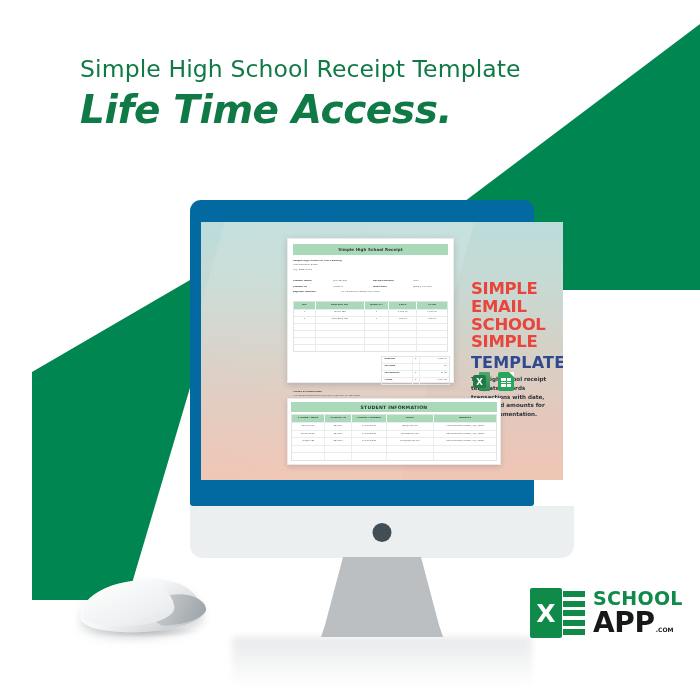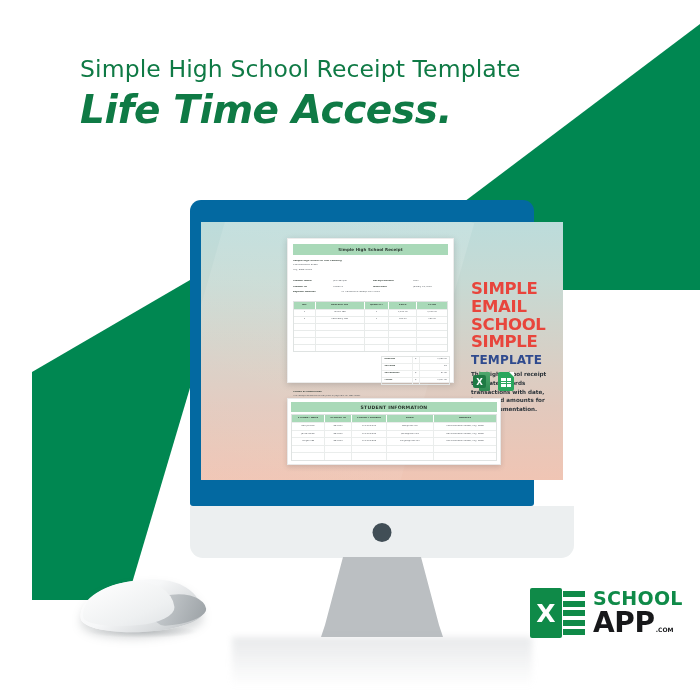--- a/index.html
+++ b/index.html
@@ -134,21 +134,21 @@
   .mini.h{font-weight:700;color:#2f3b34;font-size:2.3px;}
 
   
   .promo{position:absolute;left:270px;top:58px;width:90px;}
   .promo .l1,.promo .l2,.promo .l3{
     font-family:"DejaVu Sans", sans-serif;
     color:#e8453c;font-weight:700;font-size:16.5px;line-height:1.08;letter-spacing:-.3px;
   }
   .promo .tpl{
     font-family:"DejaVu Sans", sans-serif;
-    color:#2f4a8e;font-weight:700;font-size:12px;letter-spacing:.2px;margin-top:2px;
+    color:#2f4a8e;font-weight:700;font-size:16px;letter-spacing:.2px;margin-top:2px;
   }
   .promo .desc{
     margin-top:3px;font-size:5.6px;line-height:1.55;color:#2b3339;font-weight:600;
     font-family:"DejaVu Sans", sans-serif;
   }
 
   
   .fileicons{position:absolute;left:272px;top:150px;display:flex;gap:8px;}
   .xls-ic{width:17px;height:19px;position:relative;}
   .xls-ic .pgdark{position:absolute;right:0;top:0;width:11px;height:19px;

